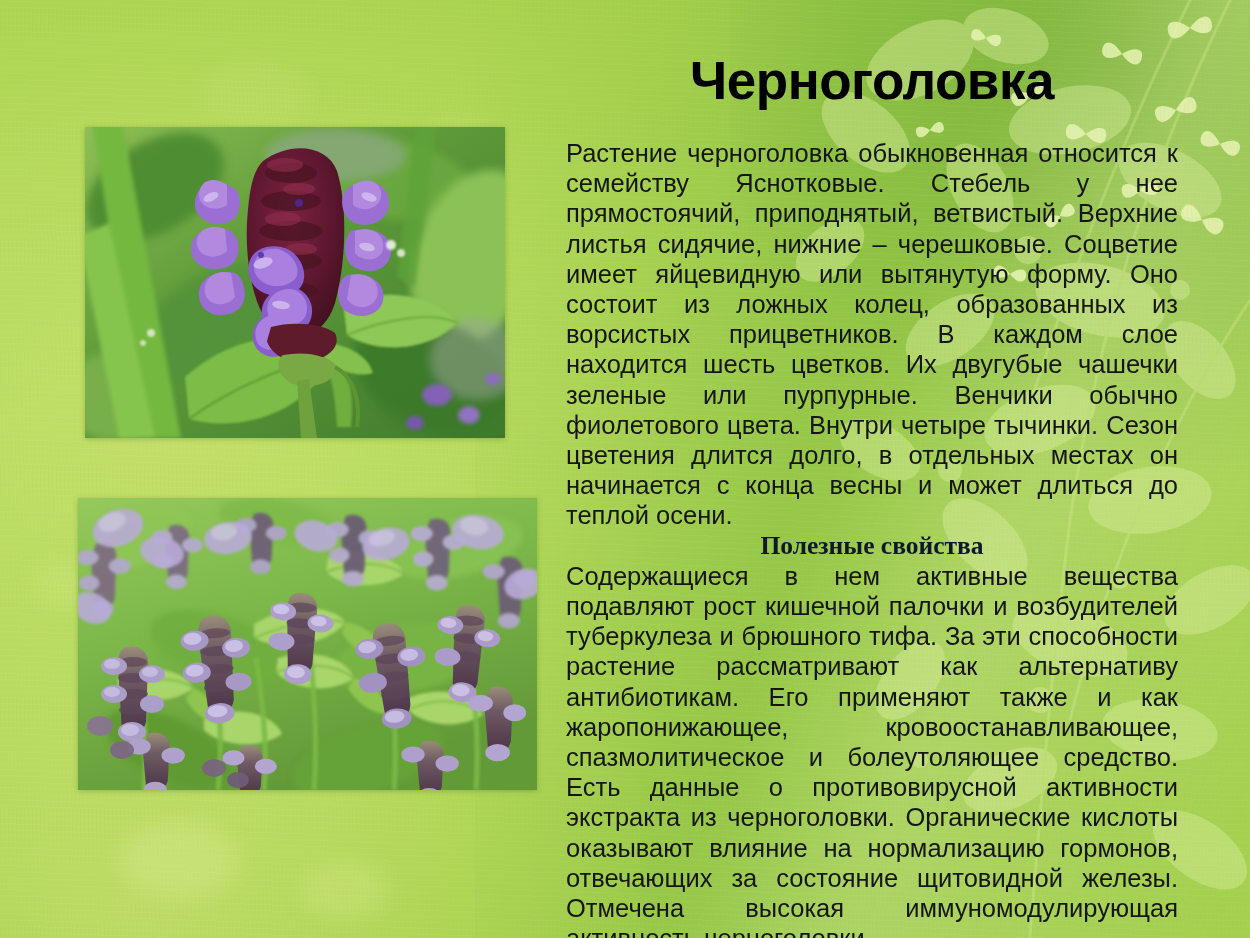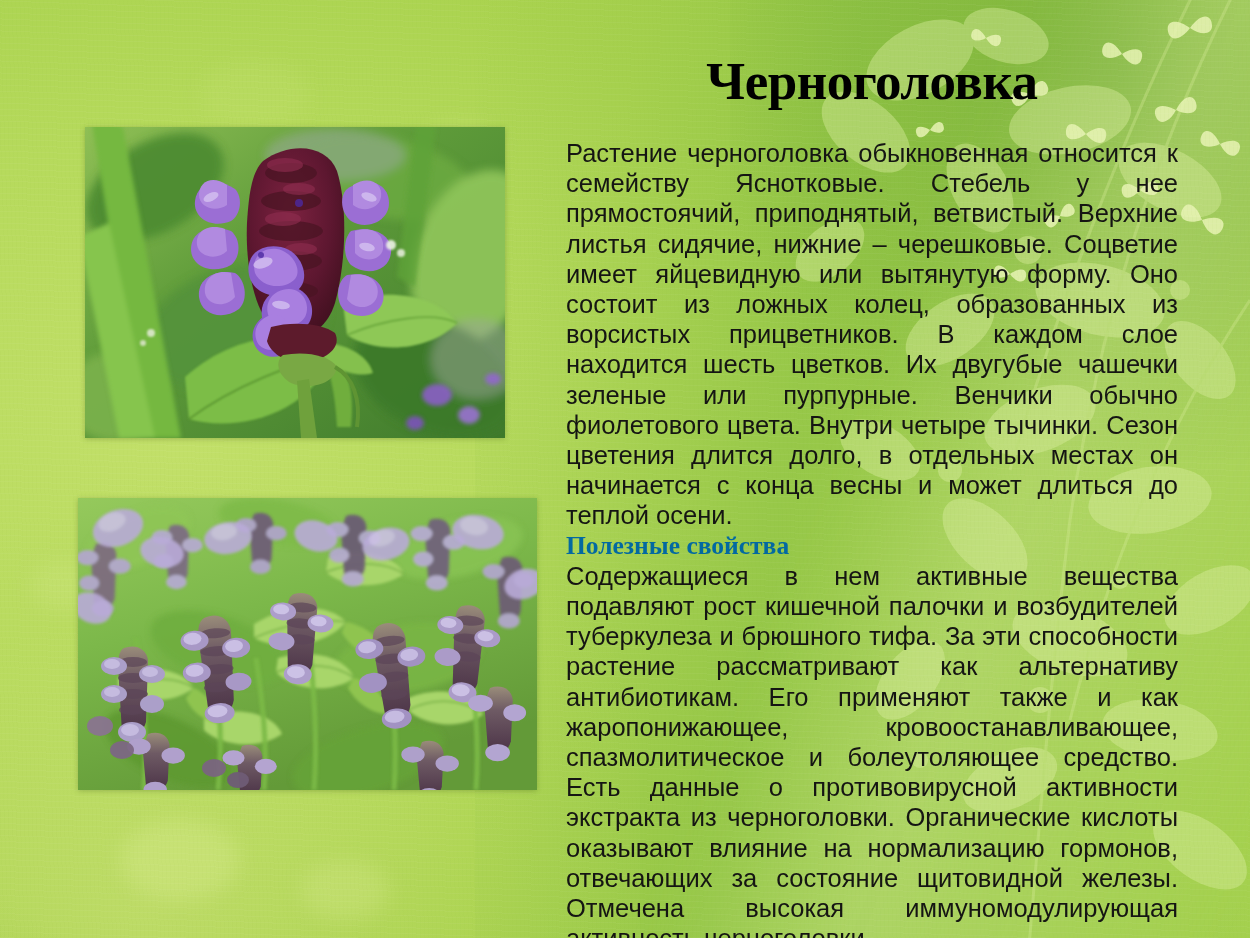--- a/index.html
+++ b/index.html
@@ -100,21 +100,21 @@
   .photo-canvas { position: absolute; inset: 0; }
 
   
   #text-column {
     position: absolute;
     left: 566px;
     top: 52px;
     width: 612px;
   }
   #page-title {
-    font-family: Liberation Serif, serif;
+    font-family: Liberation Sans, sans-serif;
     font-weight: bold;
     font-size: 53px;
     line-height: 58px;
     color: #000000;
     text-align: center;
     letter-spacing: -0.5px;
     margin: 0 0 28px 0;
   }
   .body-par {
     font-family: Liberation Sans, sans-serif;
@@ -124,21 +124,22 @@
     text-align: justify;
     text-align-last: left;
     margin: 0;
     hyphens: none;
   }
   #section-heading {
     font-family: "Liberation Serif", serif;
     font-size: 25.5px;
     line-height: 30.2px;
     font-weight: bold;
-    color: #0369a1;
+    color: #0f172a;
+    text-align: center;
     margin: 0;
   }
 </style>
 </head>
 <body>
 
 <div id="slide">
 
   <div class="bg-base"></div>
   <div class="bg-right-wash"></div>

